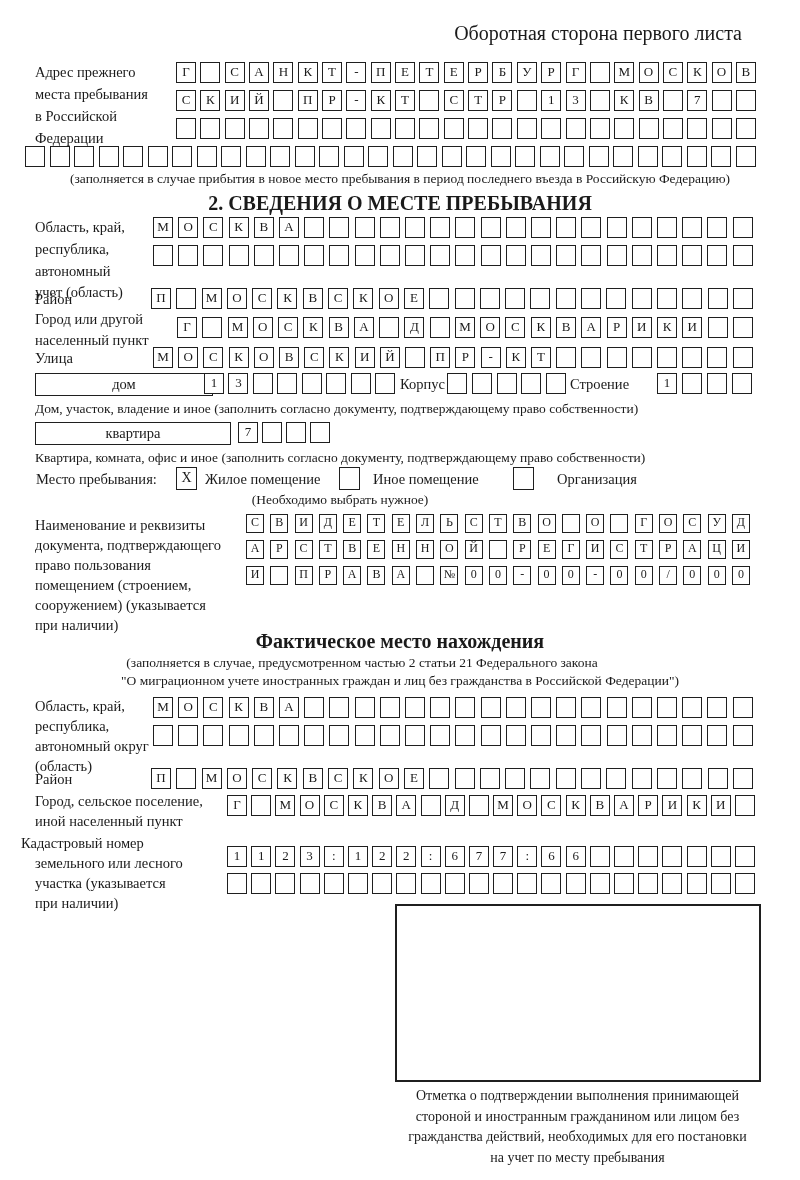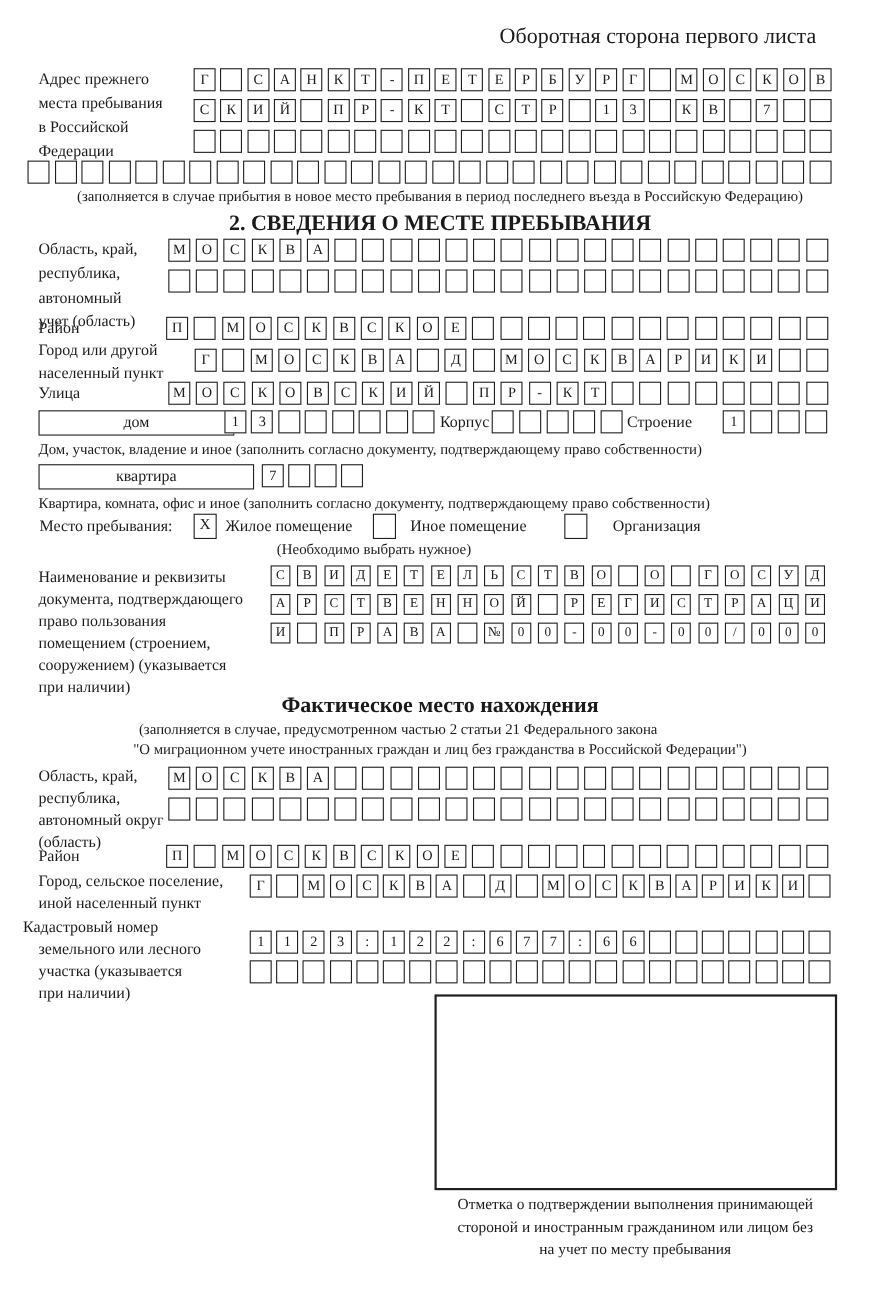--- a/index.html
+++ b/index.html
@@ -584,14 +584,15 @@
     <span class="cell"></span>
     <span class="cell"></span>
     <span class="cell"></span>
     <span class="cell"></span>
   </div>
 
 <div class="ab bigbox" style="left:395px; top:904px; width:366px; height:178px;"></div>
 <div class="ab" style="left:385px; top:1086px; width:385px;">
   <div class="cap">Отметка о подтверждении выполнения принимающей</div>
   <div class="cap">стороной и иностранным гражданином или лицом без</div>
+  <div class="cap">гражданства действий, необходимых для его постановки</div>
   <div class="cap">на учет по месту пребывания</div>
 </div>
 
 </body></html>

